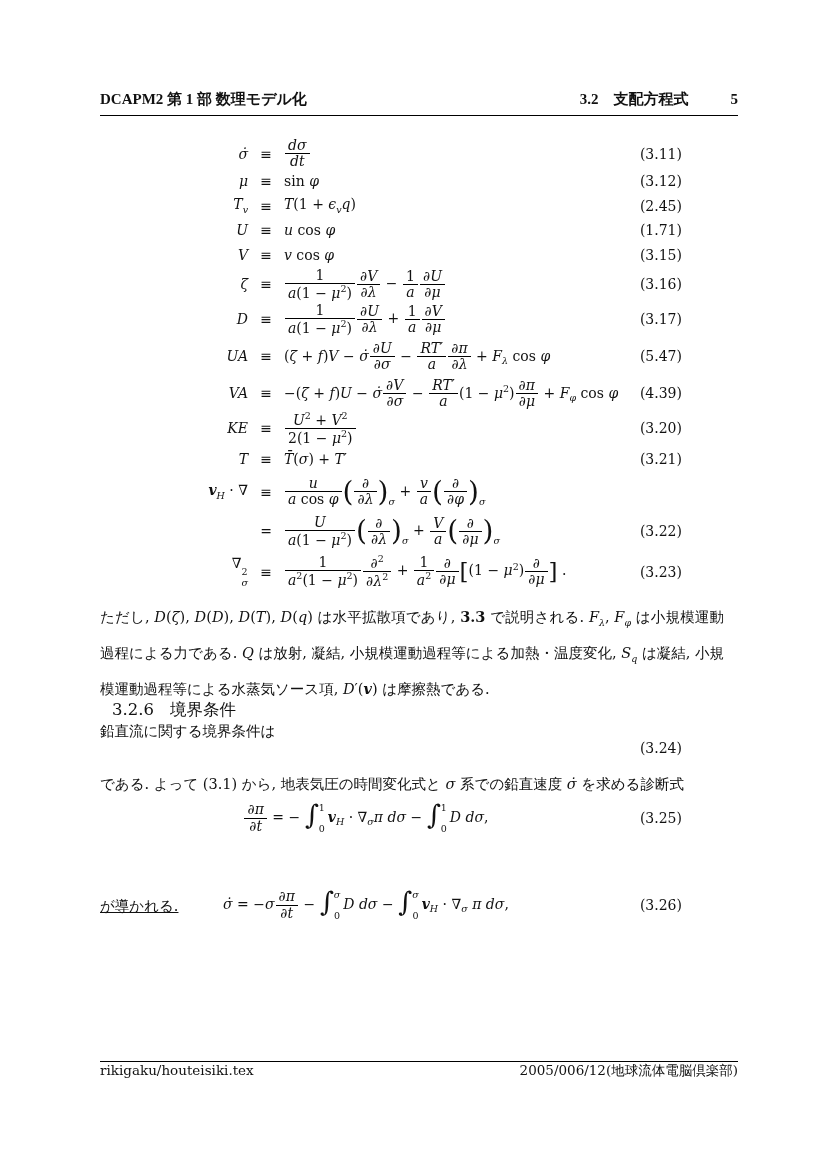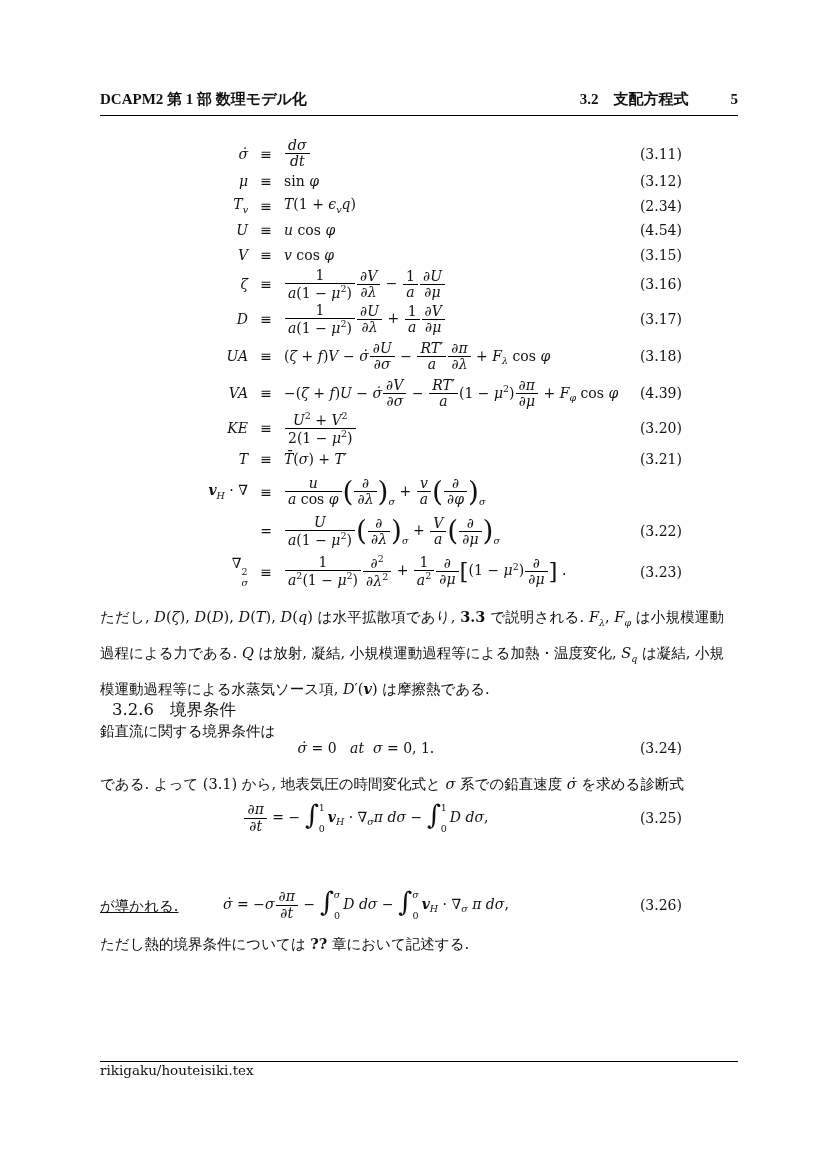--- a/index.html
+++ b/index.html
@@ -83,28 +83,28 @@
       <span class="lhs"><i>μ</i></span>
       <span class="rel">≡</span>
       <span class="rhs">sin <i>φ</i></span>
       <span class="num">(3.12)</span>
     </div>
 
     <div class="eqrow h25">
       <span class="lhs"><i>T</i><sub><i>v</i></sub></span>
       <span class="rel">≡</span>
       <span class="rhs"><i>T</i>(1 + <i>ϵ</i><sub><i>v</i></sub><i>q</i>)</span>
-      <span class="num">(2.34)</span>
+      <span class="num">(2.45)</span>
     </div>
 
     <div class="eqrow h24">
       <span class="lhs"><i>U</i></span>
       <span class="rel">≡</span>
       <span class="rhs"><i>u</i> cos <i>φ</i></span>
-      <span class="num">(4.54)</span>
+      <span class="num">(1.71)</span>
     </div>
 
     <div class="eqrow h25">
       <span class="lhs"><i>V</i></span>
       <span class="rel">≡</span>
       <span class="rhs"><i>v</i> cos <i>φ</i></span>
       <span class="num">(3.15)</span>
     </div>
 
     <div class="eqrow h34">
@@ -118,21 +118,21 @@
       <span class="lhs"><i>D</i></span>
       <span class="rel">≡</span>
       <span class="rhs"><span class="fr"><span class="nu">1</span><span class="de"><i>a</i>(1 − <i>μ</i><sup>2</sup>)</span></span><span class="fr"><span class="nu">∂<i>U</i></span><span class="de">∂<i>λ</i></span></span> + <span class="fr"><span class="nu">1</span><span class="de"><i>a</i></span></span><span class="fr"><span class="nu">∂<i>V</i></span><span class="de">∂<i>μ</i></span></span></span>
       <span class="num">(3.17)</span>
     </div>
 
     <div class="eqrow h38">
       <span class="lhs"><i>UA</i></span>
       <span class="rel">≡</span>
       <span class="rhs">(<i>ζ</i> + <i>f</i>)<i>V</i> − <i>σ̇</i><span class="fr"><span class="nu">∂<i>U</i></span><span class="de">∂<i>σ</i></span></span> − <span class="fr"><span class="nu"><i>RT</i>′</span><span class="de"><i>a</i></span></span><span class="fr"><span class="nu">∂<i>π</i></span><span class="de">∂<i>λ</i></span></span> + <i>F</i><sub><i>λ</i></sub> cos <i>φ</i></span>
-      <span class="num">(3.18)</span>
+      <span class="num">(5.47)</span>
     </div>
 
     <div class="eqrow h36">
       <span class="lhs"><i>VA</i></span>
       <span class="rel">≡</span>
       <span class="rhs">−(<i>ζ</i> + <i>f</i>)<i>U</i> − <i>σ̇</i><span class="fr"><span class="nu">∂<i>V</i></span><span class="de">∂<i>σ</i></span></span> − <span class="fr"><span class="nu"><i>RT</i>′</span><span class="de"><i>a</i></span></span>(1 − <i>μ</i><sup>2</sup>)<span class="fr"><span class="nu">∂<i>π</i></span><span class="de">∂<i>μ</i></span></span> + <i>F</i><sub><i>φ</i></sub> cos <i>φ</i></span>
       <span class="num">(4.39)</span>
     </div>
 
     <div class="eqrow h32">
@@ -176,21 +176,20 @@
 
   <p class="para p1">ただし, <i>D</i>(<i>ζ</i>), <i>D</i>(<i>D</i>), <i>D</i>(<i>T</i>), <i>D</i>(<i>q</i>) は水平拡散項であり, <b>3.3</b> で説明される. <i>F</i><sub><i>λ</i></sub>, <i>F</i><sub><i>φ</i></sub> は小規模運動過程による力である. <i>Q</i> は放射, 凝結, 小規模運動過程等による加熱・温度変化, <i>S</i><sub><i>q</i></sub> は凝結, 小規模運動過程等による水蒸気ソース項, <i>D</i>′(<b><i>v</i></b>) は摩擦熱である.</p>
 
   <h3 class="sech">
     <span>3.2.6</span><span class="st">境界条件</span>
   </h3>
 
   <p class="para p2">鉛直流に関する境界条件は</p>
 
   <div class="deq d324">
-    <span class="dbody"><i>σ̇</i> = 0&nbsp;&nbsp;&nbsp;<i>at</i>&nbsp;&nbsp;<i>σ</i> = 0, 1.</span>
     <span class="num">(3.24)</span>
   </div>
 
   <p class="para p3">である. よって (3.1) から, 地表気圧の時間変化式と <i>σ</i> 系での鉛直速度 <i>σ̇</i> を求める診断式</p>
 
   <div class="deq d325">
     <span class="dbody"><span class="fr"><span class="nu">∂<i>π</i></span><span class="de">∂<i>t</i></span></span> = − <span class="int">∫</span><span class="lim">
           <span>1</span>
           <span>0</span>
         </span><b><i>v</i></b><sub><i>H</i></sub> · ∇<sub><i>σ</i></sub><i>π</i> <i>dσ</i> − <span class="int">∫</span><span class="lim">
@@ -206,19 +205,19 @@
           <span>0</span>
         </span><i>D</i> <i>dσ</i> − <span class="int">∫</span><span class="lim">
           <span><i>σ</i></span>
           <span>0</span>
         </span><b><i>v</i></b><sub><i>H</i></sub> · ∇<sub><i>σ</i></sub> <i>π</i> <i>dσ</i>,</span>
     <span class="num">(3.26)</span>
   </div>
 
   <p class="para p4">が導かれる.</p>
 
-  <p class="para p5">ただし熱的境界条件については <b>??</b> 章において記述する.</p>
 
   <div class="footer">
     <span>rikigaku/houteisiki.tex</span>
+    <span>2005/006/12(地球流体電脳倶楽部)</span>
   </div>
 
 </div>
 
 </body></html>

